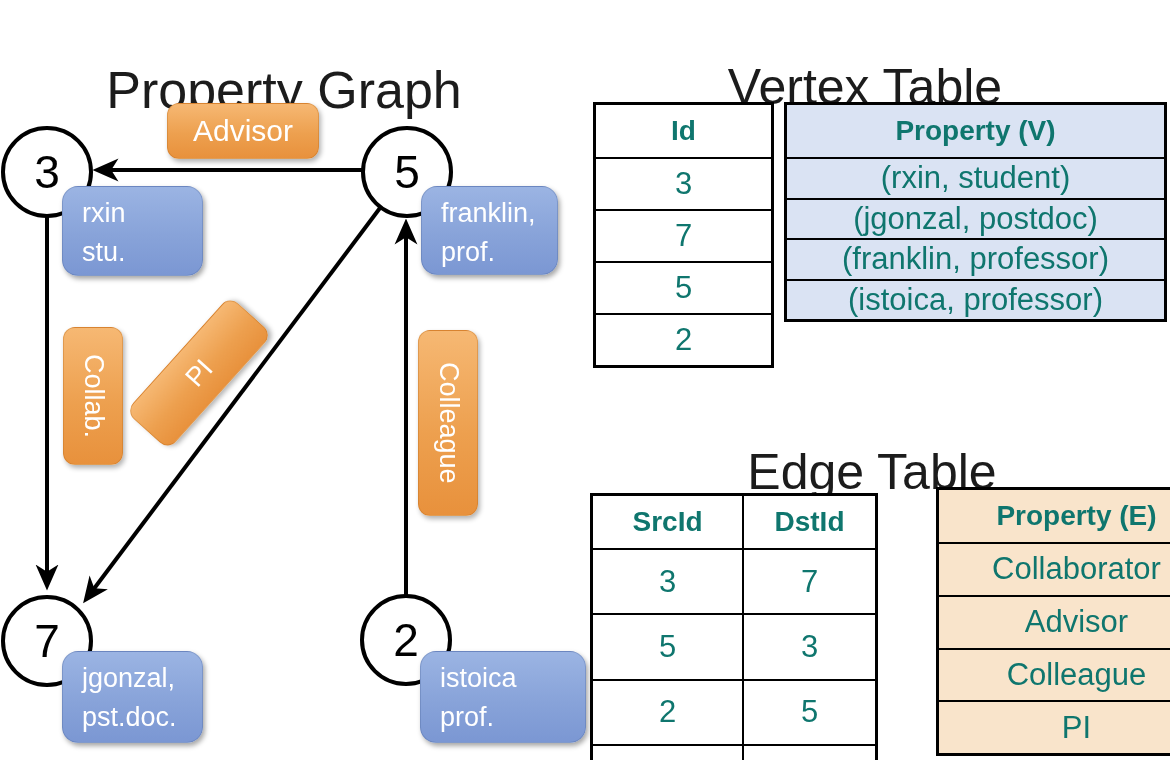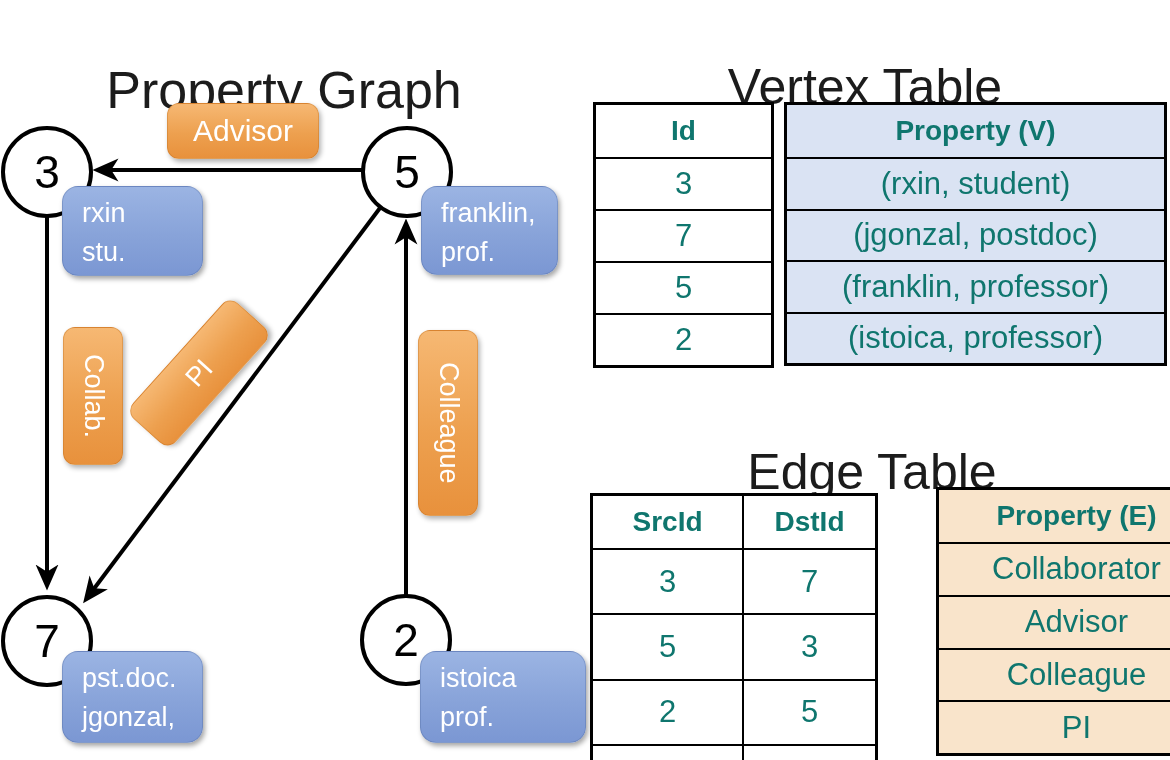--- a/index.html
+++ b/index.html
@@ -101,39 +101,39 @@
 
   <div class="vbox" style="left:62px;top:186px;width:141px;height:90px;">
     <div>rxin</div>
     <div>stu.</div>
   </div>
   <div class="vbox" style="left:421px;top:186px;width:137px;height:89px;">
     <div>franklin,</div>
     <div>prof.</div>
   </div>
   <div class="vbox" style="left:62px;top:651px;width:141px;height:92px;">
+    <div>jgonzal,</div>
     <div>pst.doc.</div>
-    <div>jgonzal,</div>
   </div>
   <div class="vbox" style="left:420px;top:651px;width:166px;height:92px;">
     <div>istoica</div>
     <div>prof.</div>
   </div>
 
   <div class="title sub" style="left:615px;top:14px;width:500px;">Vertex Table</div>
 
   <div class="tgroup" style="left:593px;top:102px;width:181px;height:266px;grid-template-rows:52px repeat(4,1fr);">
     <div class="cell hdr first">Id</div>
     <div class="cell">3</div>
     <div class="cell">7</div>
     <div class="cell">5</div>
     <div class="cell">2</div>
   </div>
 
-  <div class="tgroup fill-blue" style="left:784px;top:102px;width:383px;height:264px;grid-template-rows:52px repeat(4,1fr);">
+  <div class="tgroup fill-blue" style="left:784px;top:102px;width:383px;height:220px;grid-template-rows:52px repeat(4,1fr);">
     <div class="cell hdr first">Property (V)</div>
     <div class="cell">(rxin, student)</div>
     <div class="cell">(jgonzal, postdoc)</div>
     <div class="cell">(franklin, professor)</div>
     <div class="cell">(istoica, professor)</div>
   </div>
 
   <div class="title sub" style="left:622px;top:399px;width:500px;">Edge Table</div>
 
   <div class="tgroup" style="left:590px;top:493px;width:288px;height:319px;grid-template-columns:149px 1fr;grid-template-rows:52px repeat(4,1fr);">

